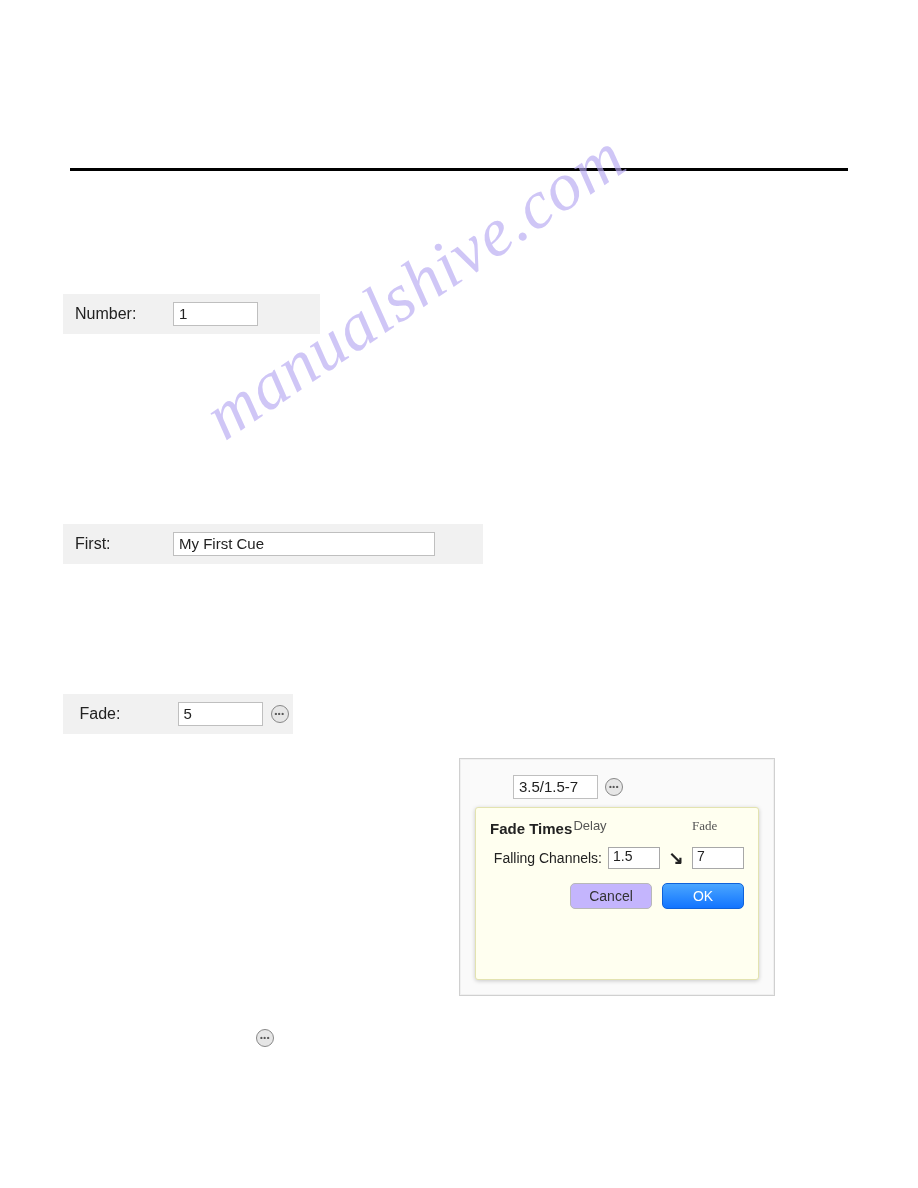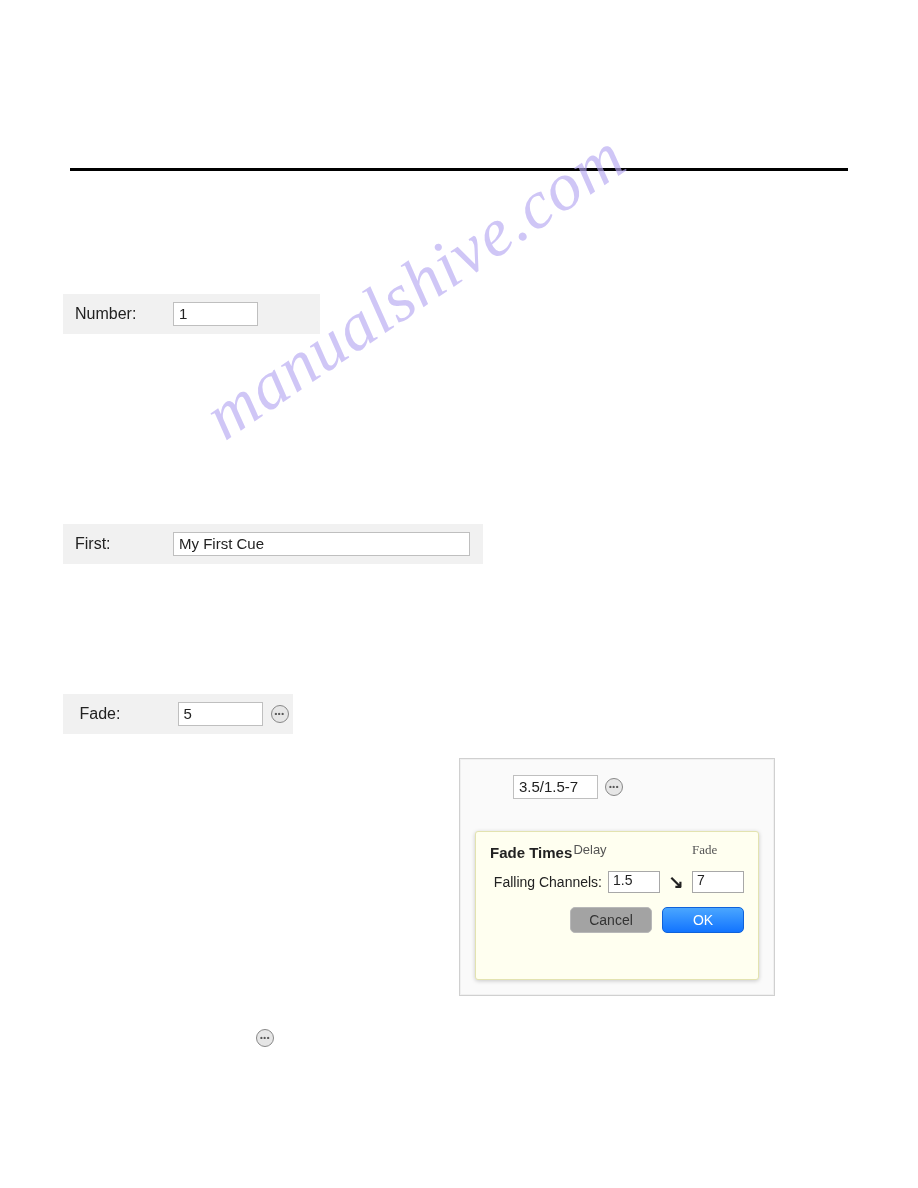--- a/index.html
+++ b/index.html
@@ -87,21 +87,20 @@
   }
   .fade-box {
     position: absolute;
     left: 15px; top: 48px;
     right: 15px; bottom: 15px;
     background: #fffff0;
     border: 1px solid #e3e3b0;
     border-radius: 3px;
     box-shadow: 0 1px 4px rgba(0,0,0,0.2);
     padding: 12px 14px 10px 14px;
-    margin-top: 24px;
   }
   .fade-title { font-weight: bold; font-size: 15px; margin-bottom: 0; }
   .fade-headers {
     display: flex;
     font-size: 13px;
     color: #555;
     position: absolute;
     top: 10px; width: 180px; right: 14px;
     justify-content: space-between;
   }
@@ -133,21 +132,21 @@
     justify-content: flex-end;
     gap: 10px;
     margin-top: 14px;
   }
   .btn {
     width: 82px; height: 26px;
     border-radius: 5px;
     font-size: 14px;
     display: flex; align-items: center; justify-content: center;
   }
-  .btn-cancel { background: #a3a3a3; border: 1px solid #b8b8b8; color: #333; }
+  .btn-cancel { background: #c4b5fd; border: 1px solid #b8b8b8; color: #333; }
   .btn-ok {
     background: linear-gradient(#4aa6ff, #1274ff);
     border: 1px solid #0f62da;
     color: #fff;
   }
 
   
   .lone-more {
     position: absolute;
     left: 256px;
@@ -180,21 +179,21 @@
 
   <div class="watermark">manualshive.com</div>
 
   <div class="field-strip" style="left:63px; top:294px; width:257px;">
     <span class="field-label">Number:</span>
     <div class="text-input" style="width:85px;">1</div>
   </div>
 
   <div class="field-strip" style="left:63px; top:524px; width:420px;">
     <span class="field-label">First:</span>
-    <div class="text-input" style="width:297px;">My First Cue</div>
+    <div class="text-input" style="width:262px;">My First Cue</div>
   </div>
 
   <div class="field-strip" style="left:63px; top:694px; width:230px;justify-content:center;">
     <span class="field-label">Fade:</span>
     <div class="text-input" style="width:85px;">5</div>
     <span style="width:8px;"></span>
     <span class="more-btn">
         <span class="dots">•••</span>
       </span>
   </div>

